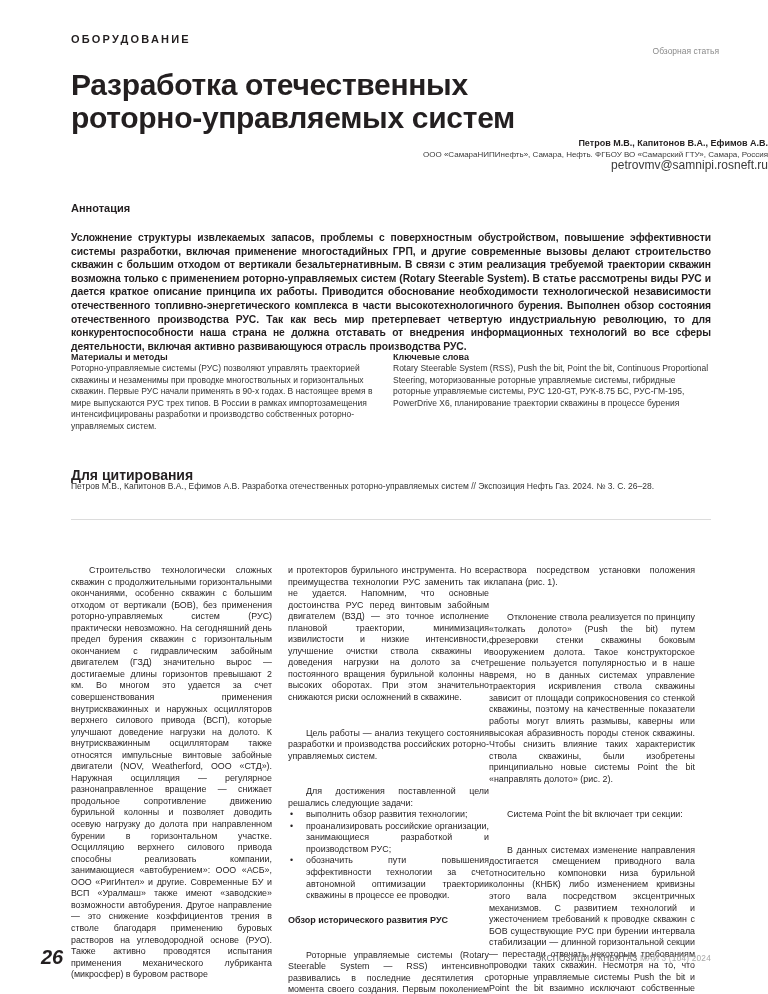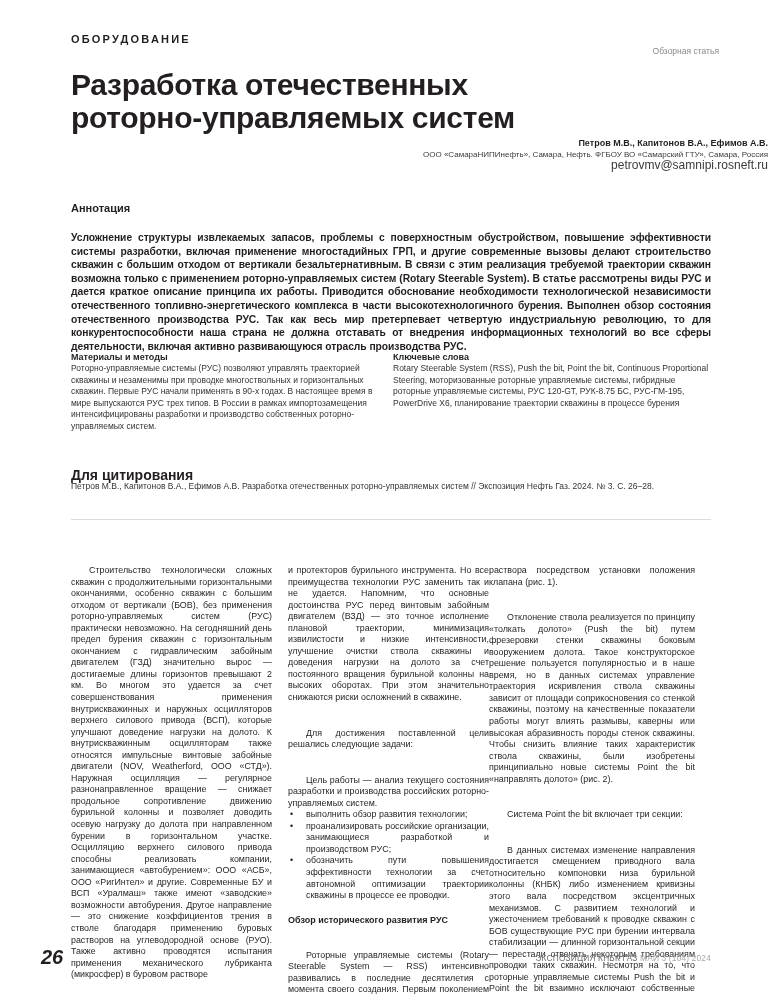--- a/index.html
+++ b/index.html
@@ -86,22 +86,22 @@
 </section>
 
 <div class="divider"></div>
 
 <div class="col col1">
   <p>Строительство технологически сложных скважин с продолжительными горизонтальными окончаниями, особенно скважин с большим отходом от вертикали (БОВ), без применения роторно-управляемых систем (РУС) практически невозможно. На сегодняшний день предел бурения скважин с горизонтальным окончанием с гидравлическим забойным двигателем (ГЗД) значительно вырос — достигаемые длины горизонтов превышают 2 км. Во многом это удается за счет совершенствования применения внутрискважинных и наружных осцилляторов верхнего силового привода (ВСП), которые улучшают доведение нагрузки на долото. К внутрискважинным осцилляторам также относятся импульсные винтовые забойные двигатели (NOV, Weatherford, ООО «СТД»). Наружная осцилляция — регулярное разнонаправленное вращение — снижает продольное сопротивление движению бурильной колонны и позволяет доводить осевую нагрузку до долота при направленном бурении в горизонтальном участке. Осцилляцию верхнего силового привода способны реализовать компании, занимающиеся «автобурением»: ООО «АСБ», ООО «РигИнтел» и другие. Современные БУ и ВСП «Уралмаш» также имеют «заводские» возможности автобурения. Другое направление — это снижение коэффициентов трения в стволе благодаря применению буровых растворов на углеводородной основе (РУО). Также активно проводятся испытания применения механического лубриканта (микросфер) в буровом растворе</p>
 </div>
 
 <div class="col col2">
   <p class="noindent">и протекторов бурильного инструмента. Но все преимущества технологии РУС заменить так и не удается. Напомним, что основные достоинства РУС перед винтовым забойным двигателем (ВЗД) — это точное исполнение плановой траектории, минимизация извилистости и низкие интенсивности, улучшение очистки ствола скважины и доведения нагрузки на долото за счет постоянного вращения бурильной колонны на высоких оборотах. При этом значительно снижаются риски осложнений в скважине.</p>
+  <p>Цель работы — анализ текущего состояния разработки и производства российских роторно-управляемых систем.</p>
   <p>Для достижения поставленной цели решались следующие задачи:</p>
-  <p>Цель работы — анализ текущего состояния разработки и производства российских роторно-управляемых систем.</p>
   <ul>
     <li>выполнить обзор развития технологии;</li>
     <li>проанализировать российские организации, занимающиеся разработкой и производством РУС;</li>
     <li>обозначить пути повышения эффективности технологии за счет автономной оптимизации траектории скважины в процессе ее проводки.</li>
   </ul>
   <h4>Обзор исторического развития РУС</h4>
   <p>Роторные управляемые системы (Rotary Steerable System — RSS) интенсивно развивались в последние десятилетия с момента своего создания. Первым поколением РУС являлись системы, в которых для изменения направления бурения применяли педали или лопатки, вращающиеся вместе с бурильной колонной и выдвигаемые с помощью давления бурового</p>
 </div>
 
 <div class="col col3">

